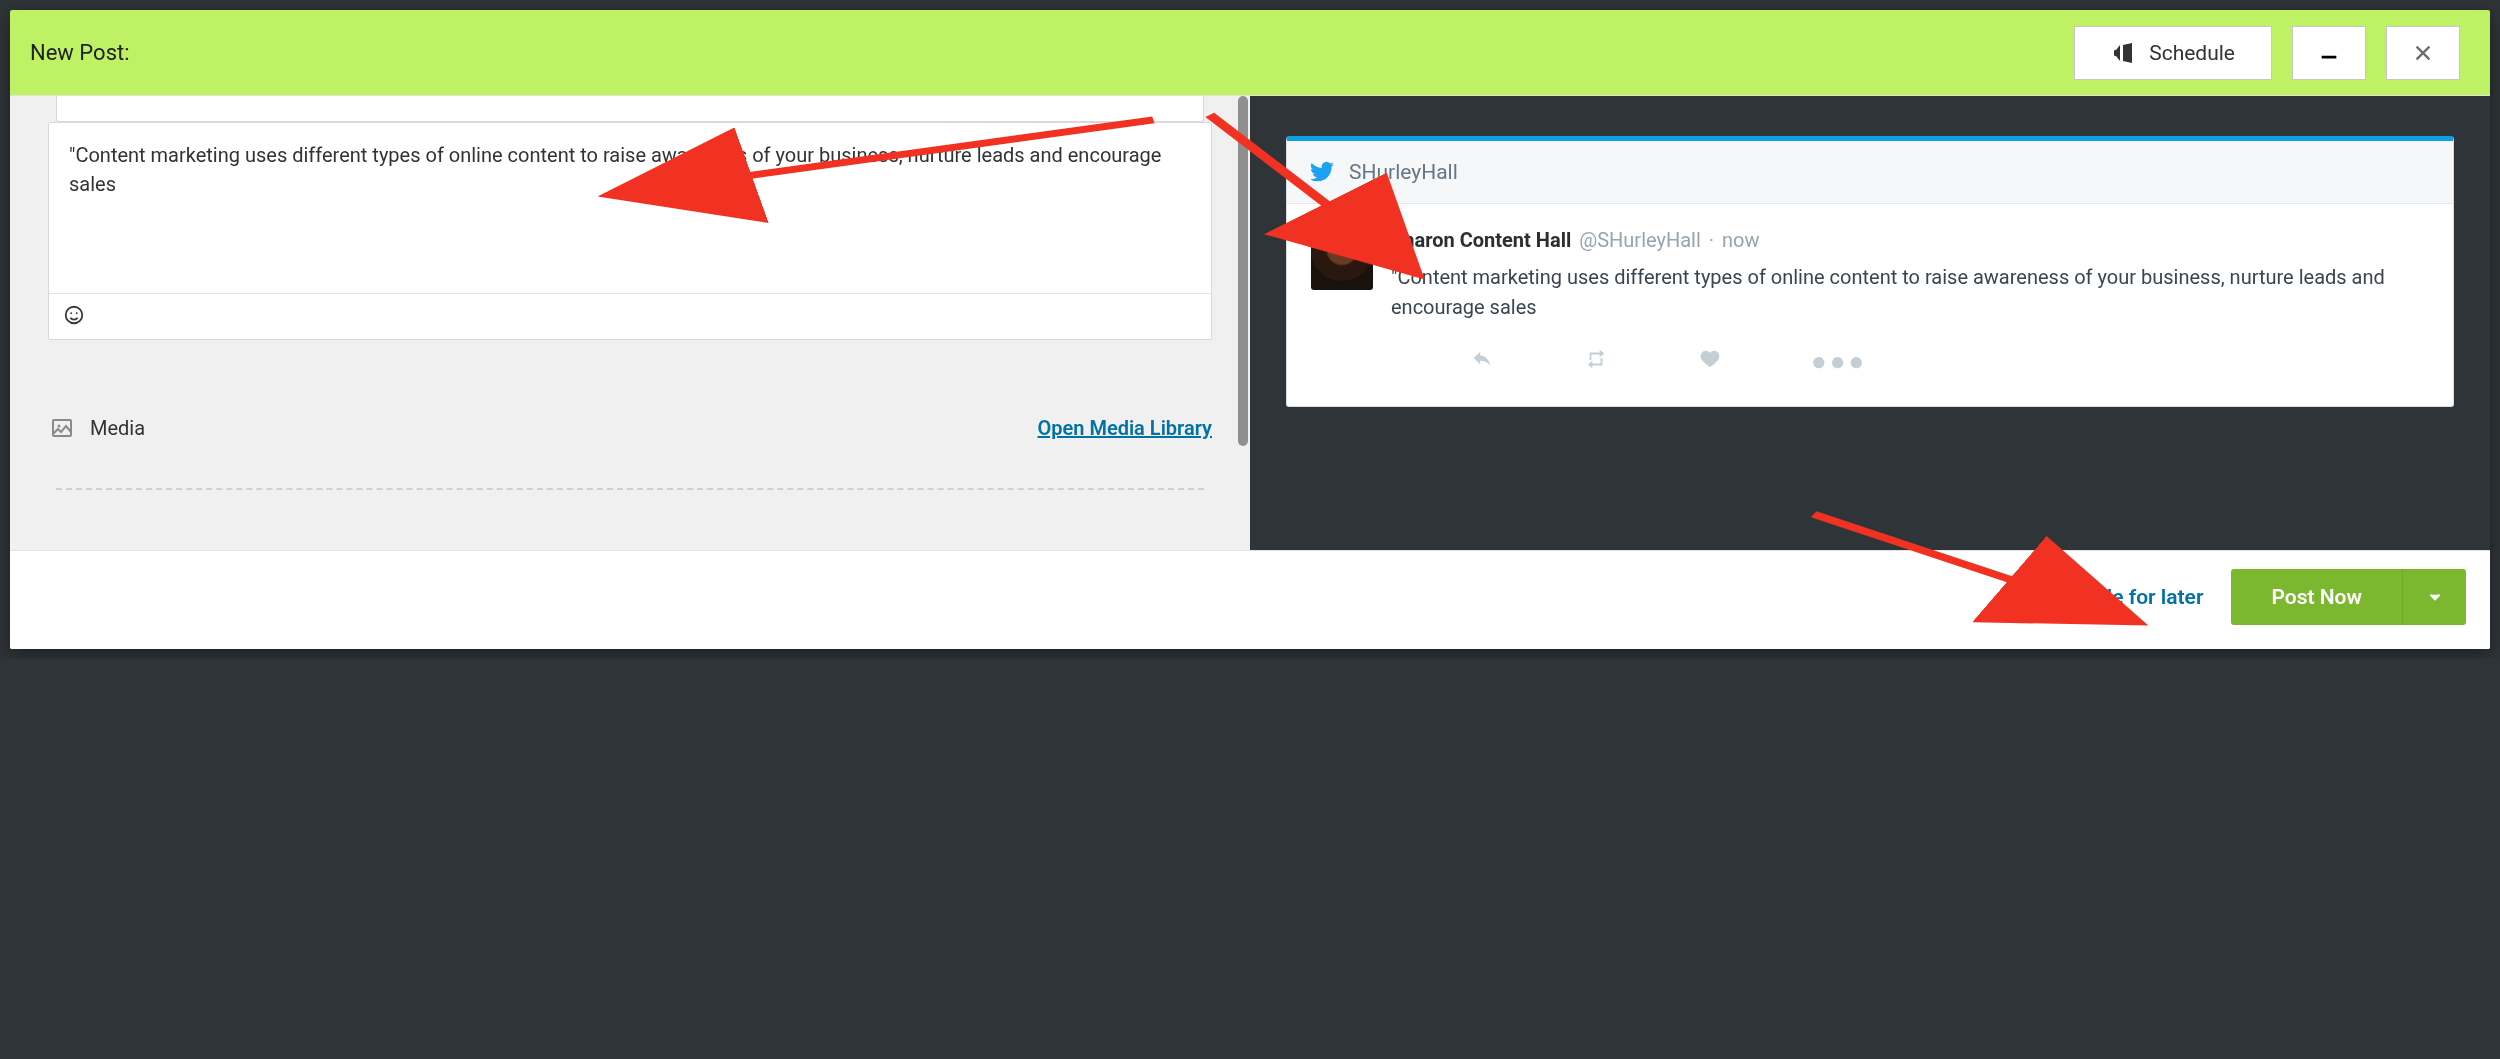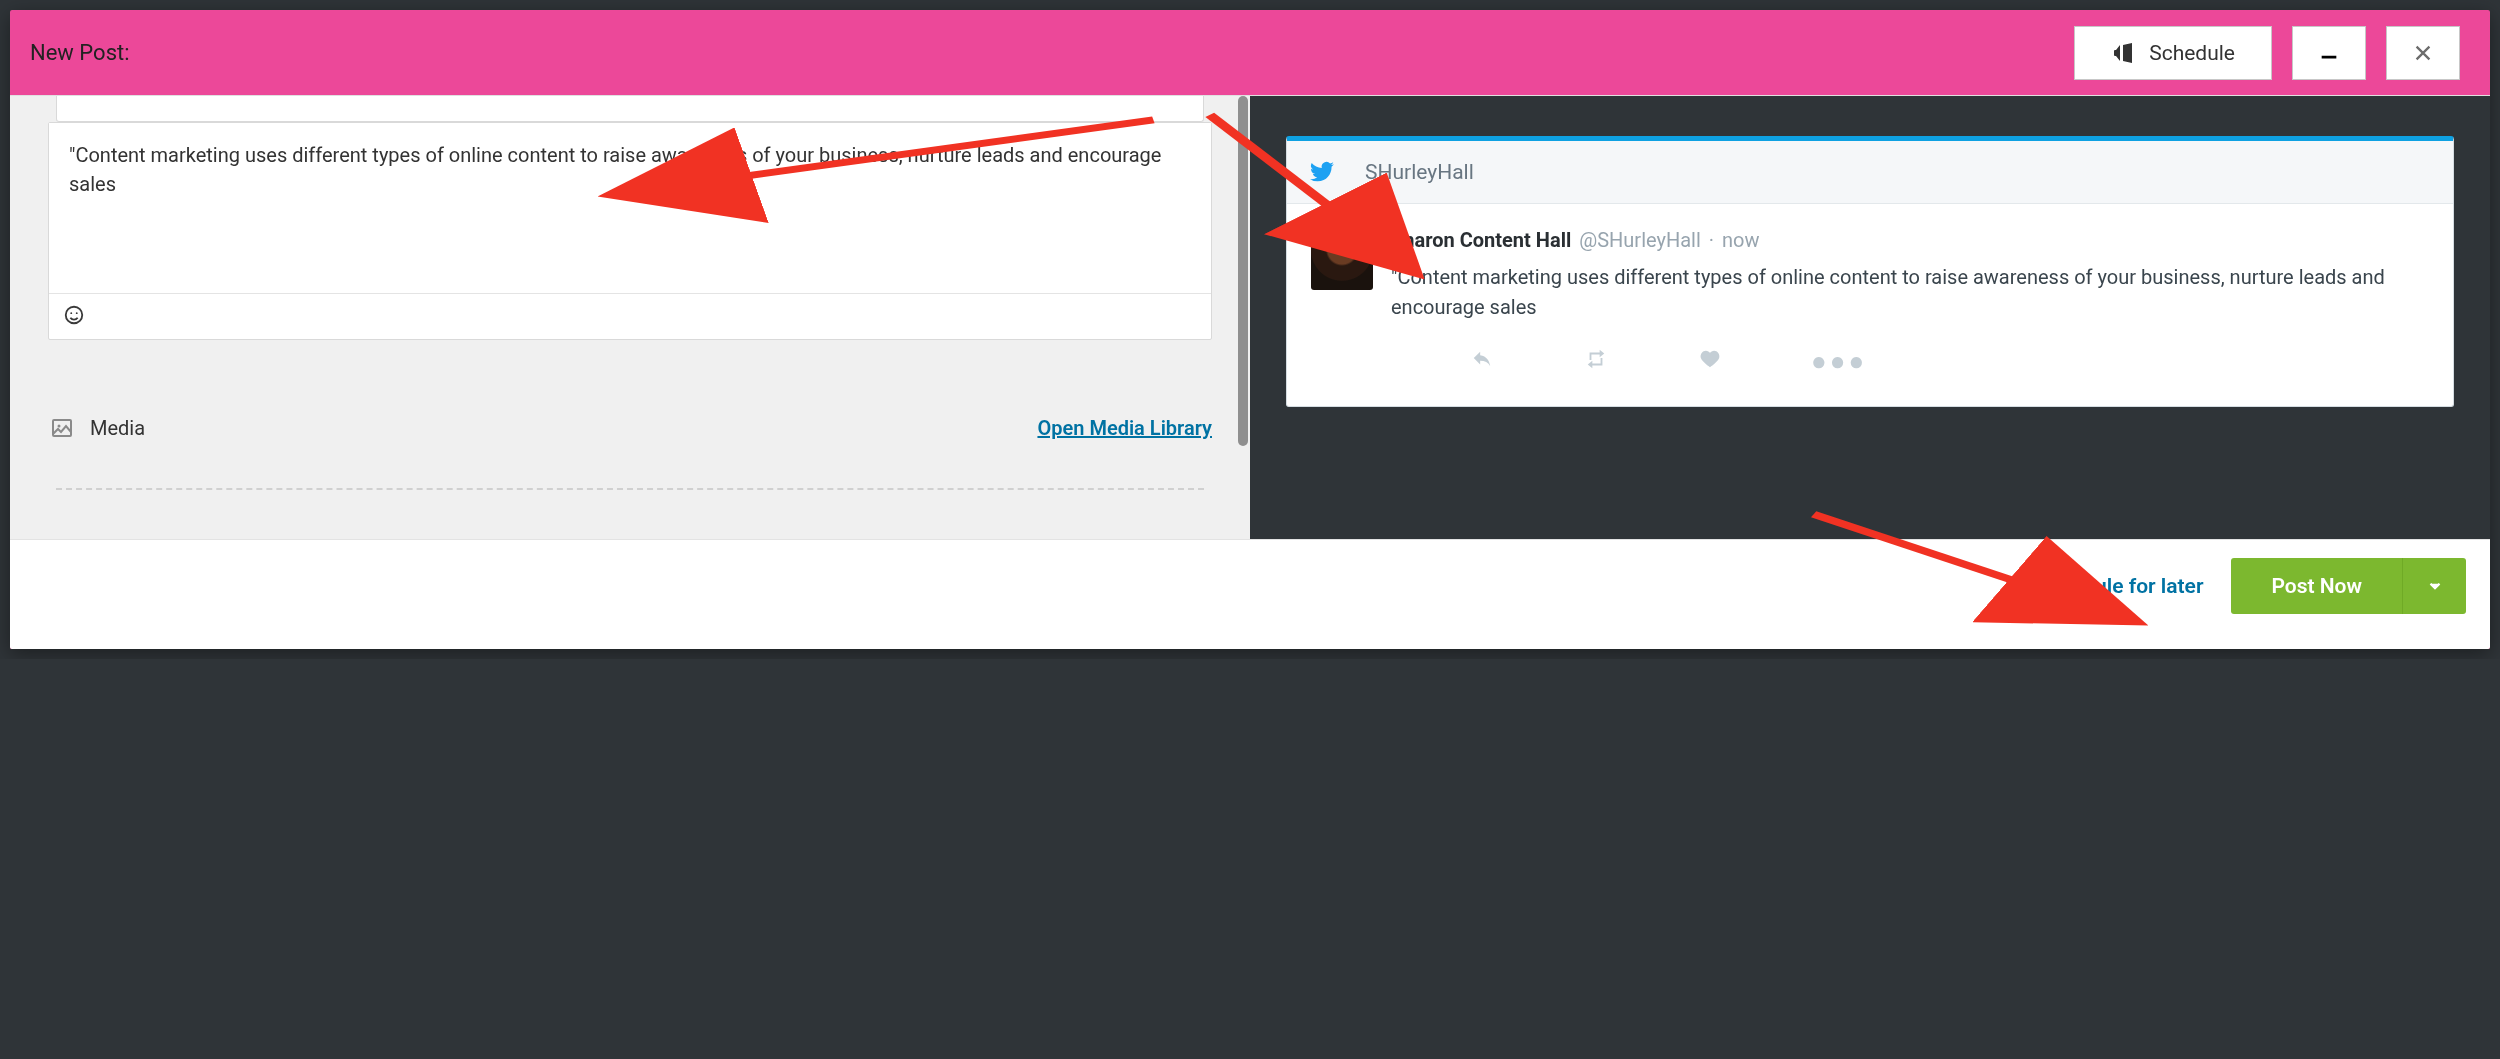--- a/index.html
+++ b/index.html
@@ -1,19 +1,19 @@
 <!DOCTYPE html>
 <html><head>
 <meta charset="utf-8">
 <style>
   * { box-sizing: border-box; margin: 0; padding: 0; font-family: -apple-system, BlinkMacSystemFont, "Segoe UI", Roboto, Helvetica, Arial, sans-serif; }
   body { background: #2f3438; padding: 10px; }
 
   .modal {
-    background: #ec4899;
+    background: #bef264;
     border-radius: 2px;
     box-shadow: 0 5px 20px rgba(0,0,0,.4);
     width: 100%;
     height: 639px;
     display: flex;
     flex-direction: column;
     overflow: hidden;
   }
 
   
@@ -145,21 +145,21 @@
     border:1px solid #d5dde2;
     border-top:5px solid #0ea1e2;
     border-radius:3px;
     overflow:hidden;
   }
   .tweet-head {
     background:#f5f7f9;
     padding:18px 22px;
     display:flex;
     align-items:center;
-    gap:30px;
+    gap:14px;
     border-bottom:1px solid #e3e8eb;
   }
   .tweet-head svg { fill:#1da1f2; }
   .tweet-head-name { font-size:21px; color:#687682; }
   .tweet-body {
     padding:24px 24px 12px 24px;
     display:flex;
     gap:18px;
   }
   .avatar {
@@ -176,21 +176,21 @@
   .tweet-actions {
     display:flex; gap:90px; padding:26px 0 20px 80px;
   }
   .tweet-actions svg { fill:#c4ced5; }
   .tweet-actions .dots { color:#c4ced5; font-size:26px; letter-spacing:3px; line-height:1; }
 
   
   .footer {
     background:#fff;
     border-top:1px solid #e3e3e3;
-    padding:18px 24px 35px;
+    padding:18px 24px 24px;
     display:flex;
     align-items:center;
     justify-content:flex-end;
     gap:28px;
   }
   .schedule-link {
     display:flex;align-items:center;gap:10px;
     color:#0072a3;font-size:21px;font-weight:600;cursor:pointer;
   }
   .schedule-link svg { fill:#0072a3; }

